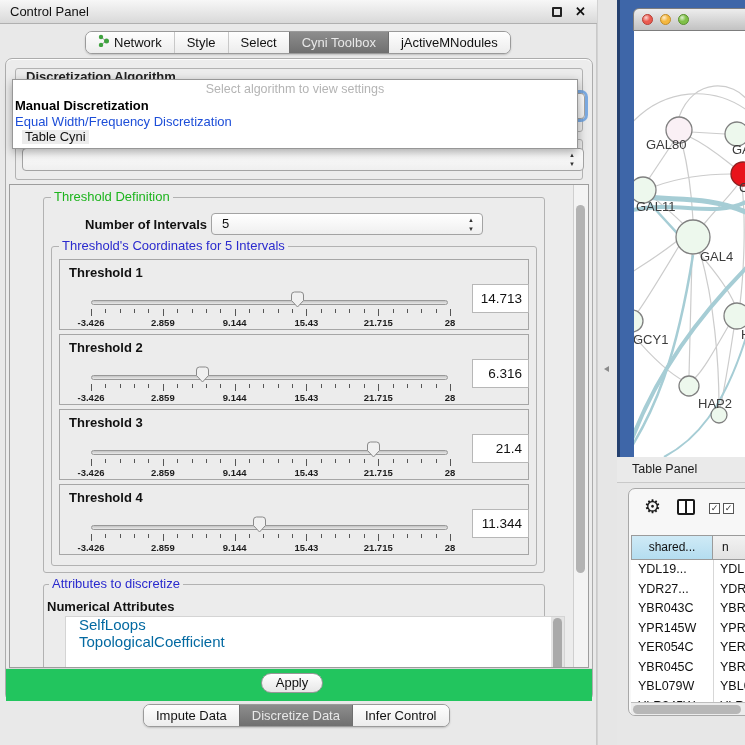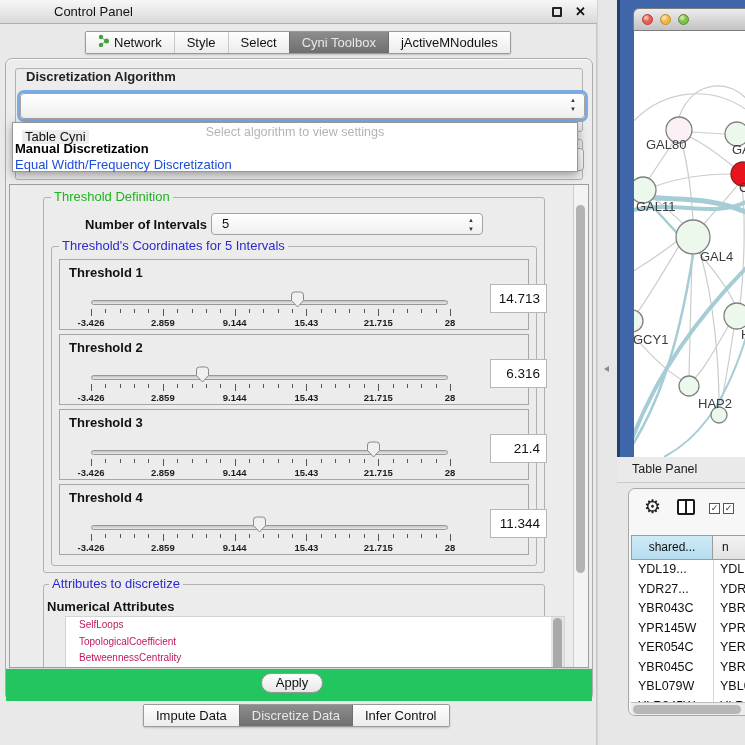--- a/index.html
+++ b/index.html
@@ -3,44 +3,44 @@
 <meta charset="utf-8">
 <style>
   html,body{margin:0;padding:0;}
   #root{position:relative;width:745px;height:745px;overflow:hidden;
         font-family:"Liberation Sans",sans-serif;background:#e9e9e9;-webkit-font-smoothing:antialiased;}
   #root *{box-sizing:border-box;}
 
   
   .control-panel{position:absolute;left:0;top:0;width:597px;height:745px;background:#e9e9e9;border-right:1px solid #c9c9c9;}
   .cp-titlebar{position:absolute;left:0;top:0;width:597px;height:24px;background:linear-gradient(#f7f7f7,#d9d9d9);border-bottom:1px solid #b0b0b0;}
-  .cp-title{position:absolute;left:10px;top:4px;font-size:13px;color:#111;margin-left:44px;}
+  .cp-title{position:absolute;left:10px;top:4px;font-size:13px;color:#111;}
   .float-icon{position:absolute;right:35px;top:7px;width:10px;height:10px;border:2px solid #222;border-radius:1px;}
   .close-icon{position:absolute;right:11px;top:4px;font-size:13px;font-weight:bold;color:#111;}
 
-  .tabbar{position:absolute;display:flex;height:23px;border:1px solid #9a9a9a;border-radius:2px;overflow:hidden;background:#fff;box-shadow:0 1px 2px rgba(0,0,0,.18);}
+  .tabbar{position:absolute;display:flex;height:23px;border:1px solid #9a9a9a;border-radius:7px;overflow:hidden;background:#fff;box-shadow:0 1px 2px rgba(0,0,0,.18);}
   #top-tabs{left:85px;top:31px;}
   #bottom-tabs{left:143px;top:704px;}
   .tab{display:flex;align-items:center;gap:5px;padding:0 12px;font-size:13px;line-height:21px;color:#111;background:linear-gradient(#fefefe,#ececec);border-left:1px solid #c8c8c8;cursor:default;}
   .tab:first-child{border-left:none;}
   .tab.selected{background:linear-gradient(#8d8d8d,#6f6f6f);color:#e8e8e8;border-left-color:#6f6f6f;}
   .tab.selected + .tab{border-left-color:#6f6f6f;}
 
   .outer-panel{position:absolute;left:5px;top:58px;width:588px;height:643px;border:1px solid #acacac;border-radius:7px;background:#ececec;box-shadow:inset 0 1px 0 #fdfdfd;}
 
   .group{position:absolute;border:1px solid #b2b2b2;border-radius:3px;}
   .group-title{position:absolute;font-size:13px;line-height:14px;background:#ececec;padding:0 3px;white-space:nowrap;}
 
   
   .combo{position:absolute;background:linear-gradient(#ffffff,#efefef);border:1px solid #a3a3a3;border-radius:4px;font-size:13px;color:#111;}
   .combo .combo-text{position:absolute;left:10px;top:0;line-height:22px;white-space:nowrap;}
   .combo .arrows{position:absolute;right:7px;top:2px;width:8px;font-size:6px;line-height:9px;color:#333;text-align:center;}
   #algo-combo{left:20px;top:93px;width:565px;height:26px;box-shadow:0 0 0 3px rgba(105,160,225,.85);z-index:1;}
 
-  .popup{position:absolute;left:12px;top:79px;width:566px;height:50px;background:#fff;border:1px solid #979797;box-shadow:0 3px 9px rgba(0,0,0,.35);z-index:2;margin-top:43px;}
+  .popup{position:absolute;left:12px;top:79px;width:566px;height:70px;background:#fff;border:1px solid #979797;box-shadow:0 3px 9px rgba(0,0,0,.35);z-index:2;}
   .popup-hint{position:absolute;left:0;top:2px;width:100%;text-align:center;color:#b4b4b4;font-size:12.5px;}
   .popup-opt1{position:absolute;left:2px;top:18px;font-size:13px;font-weight:bold;color:#000;}
   .popup-opt2{position:absolute;left:2px;top:34px;font-size:13px;color:#1d4ed8;}
 
   #table-data-combo{left:22px;top:148px;width:562px;height:23px;}
 
   .scrollpane{position:absolute;left:9px;top:184px;width:580px;height:484px;border:1px solid #9d9d9d;background:#ececec;overflow:hidden;}
   .sp-inner{position:absolute;left:0;top:0;width:565px;height:484px;}
   .v-scrollbar{position:absolute;right:0;top:0;width:15px;height:484px;background:#f3f3f3;border-left:1px solid #cfcfcf;}
   .v-thumb{position:absolute;left:2px;top:20px;width:9px;height:368px;border-radius:5px;background:#b3b3b3;}
@@ -49,24 +49,24 @@
 
   .threshold-panel{position:absolute;left:7px;width:470px;height:71px;border:1px solid #a6a6a6;background:#ececec;}
   .th-label{position:absolute;left:9px;top:5px;font-size:13px;font-weight:bold;color:#111;}
   .th-track{position:absolute;left:31px;top:40px;width:357px;height:5px;border:1px solid #989898;border-radius:3px;background:linear-gradient(#c3c3c3,#e9e9e9);}
   .th-thumb{position:absolute;top:31px;width:15px;height:17px;margin-left:-7px;}
   .th-ticks{position:absolute;left:31px;top:49px;width:359px;height:8px;}
   .tick{position:absolute;top:0;width:1px;height:4px;background:#555;}
   .tick.major{height:7px;}
   .th-ticklabels{position:absolute;left:31px;top:57px;width:359px;height:11px;font-size:9.5px;font-weight:bold;color:#1c1c1c;}
   .tick-label{position:absolute;transform:translateX(-50%);white-space:nowrap;}
-  .th-value{position:absolute;left:412px;top:24px;width:57px;height:29px;background:#fff;border:1px solid #b7b7b7;font-size:13.5px;color:#111;text-align:right;line-height:27px;padding-right:6px;margin-left:18px;}
+  .th-value{position:absolute;left:412px;top:24px;width:57px;height:29px;background:#fff;border:1px solid #b7b7b7;font-size:13.5px;color:#111;text-align:right;line-height:27px;padding-right:6px;}
 
   .attr-list{position:absolute;left:55px;top:431px;width:500px;height:100px;background:#fff;border:1px solid #d4d4d4;}
-  .attr-item{font-size:10px;color:#be185d;line-height:16.5px;padding-left:13px;}
+  .attr-item{font-size:15px;color:#0369a1;line-height:16.5px;padding-left:13px;}
   .attr-scroll{position:absolute;right:0;top:0;width:13px;height:100%;background:#e4e4e4;}
   .attr-thumb{position:absolute;left:2px;top:1px;width:9px;height:96px;border-radius:5px;background:#a9a9a9;}
 
   .apply-row{position:absolute;left:6px;top:668px;width:586px;height:33px;background:#22c55e;border-top:1px solid #d8d8d8;}
   .apply-btn{position:absolute;left:255px;top:4px;width:62px;height:20px;border:1px solid #979797;border-radius:10px;background:linear-gradient(#ffffff,#e7e7e7);font-size:13px;color:#111;text-align:center;line-height:18px;}
 
   
   .divider{position:absolute;left:597px;top:0;width:20px;height:745px;background:#e6e6e6;border-left:1px solid #d2d2d2;}
   .resize-mark{position:absolute;left:6px;top:366px;width:0;height:0;border-top:3px solid transparent;border-bottom:3px solid transparent;border-right:5px solid #8a8a8a;}
 
@@ -368,21 +368,20 @@
         <div class="group" style="left:33px;top:399px;width:502px;height:120px;"></div>
         <div class="group-title" style="left:39px;top:392px;color:#2a2ace;">Attributes to discretize</div>
         <div class="bold-label" style="left:37px;top:414px;">Numerical Attributes</div>
 
         <div class="attr-list" id="attr-list">
           <div class="attr-scroll">
               <div class="attr-thumb"></div>
             </div>
         <div class="attr-item">SelfLoops</div>
             <div class="attr-item">TopologicalCoefficient</div>
-            <div class="attr-item">BetweennessCentrality</div>
           </div>
       </div>
 
       <div class="v-scrollbar">
         <div class="v-thumb"></div>
       </div>
     </div>
 
     <div class="apply-row">
       <div class="apply-btn">Apply</div>

